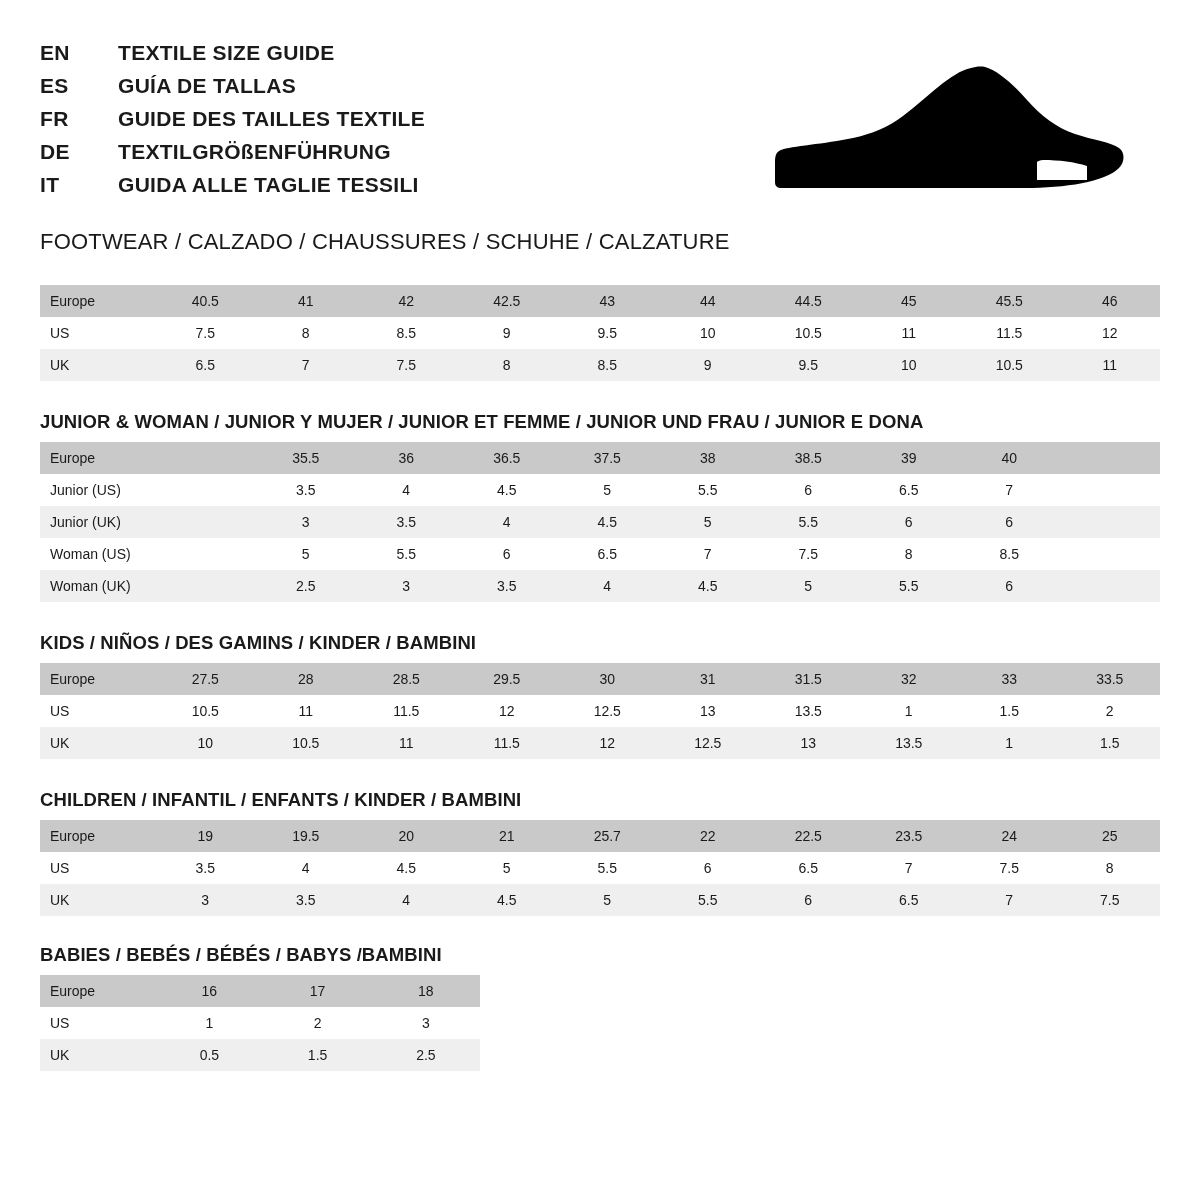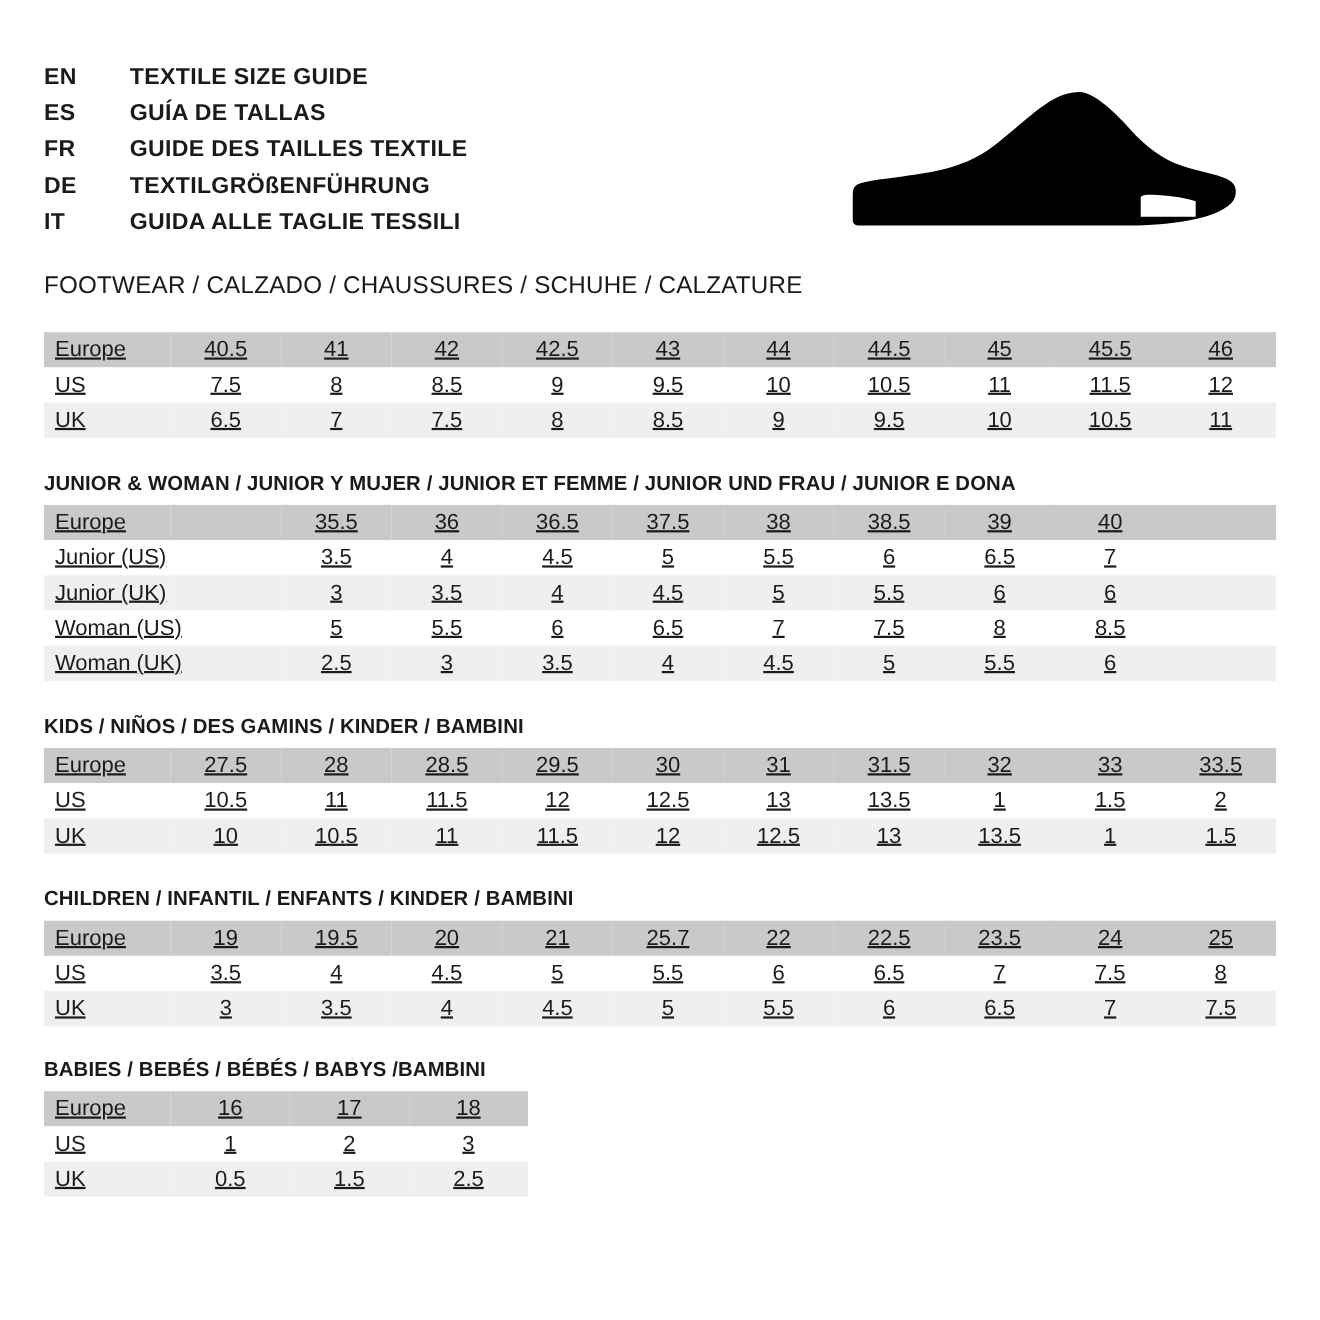--- a/index.html
+++ b/index.html
@@ -6,21 +6,21 @@
   html, body {
     margin: 0; padding: 0;
     width: 1200px; height: 1200px;
     background: #ffffff;
     font-family: "Liberation Sans", sans-serif;
     color: #1a1a1a;
   }
   #page {
     position: relative;
     width: 1200px; height: 1200px;
-    padding: 53px 40px 0 40px;
+    padding: 36px 40px 0 40px;
     overflow: hidden;
   }
 
   
   .header {
     display: flex;
     justify-content: space-between;
     align-items: flex-start;
   }
   .lang-list {
@@ -63,22 +63,21 @@
   }
   .section-title {
     font-size: 18.5px;
     font-weight: bold;
     margin-bottom: 9px;
     letter-spacing: 0.1px;
   }
   table {
     border-collapse: collapse;
     table-layout: fixed;
-    font-size: 20px;
-    text-decoration: underline;
+    font-size: 14px;
   }
   table.wide { width: 1120px; }
   table.narrow { width: 440px; }
   td {
     height: 32px;
     padding: 0 4px;
     text-align: center;
     vertical-align: middle;
     white-space: nowrap;
   }

